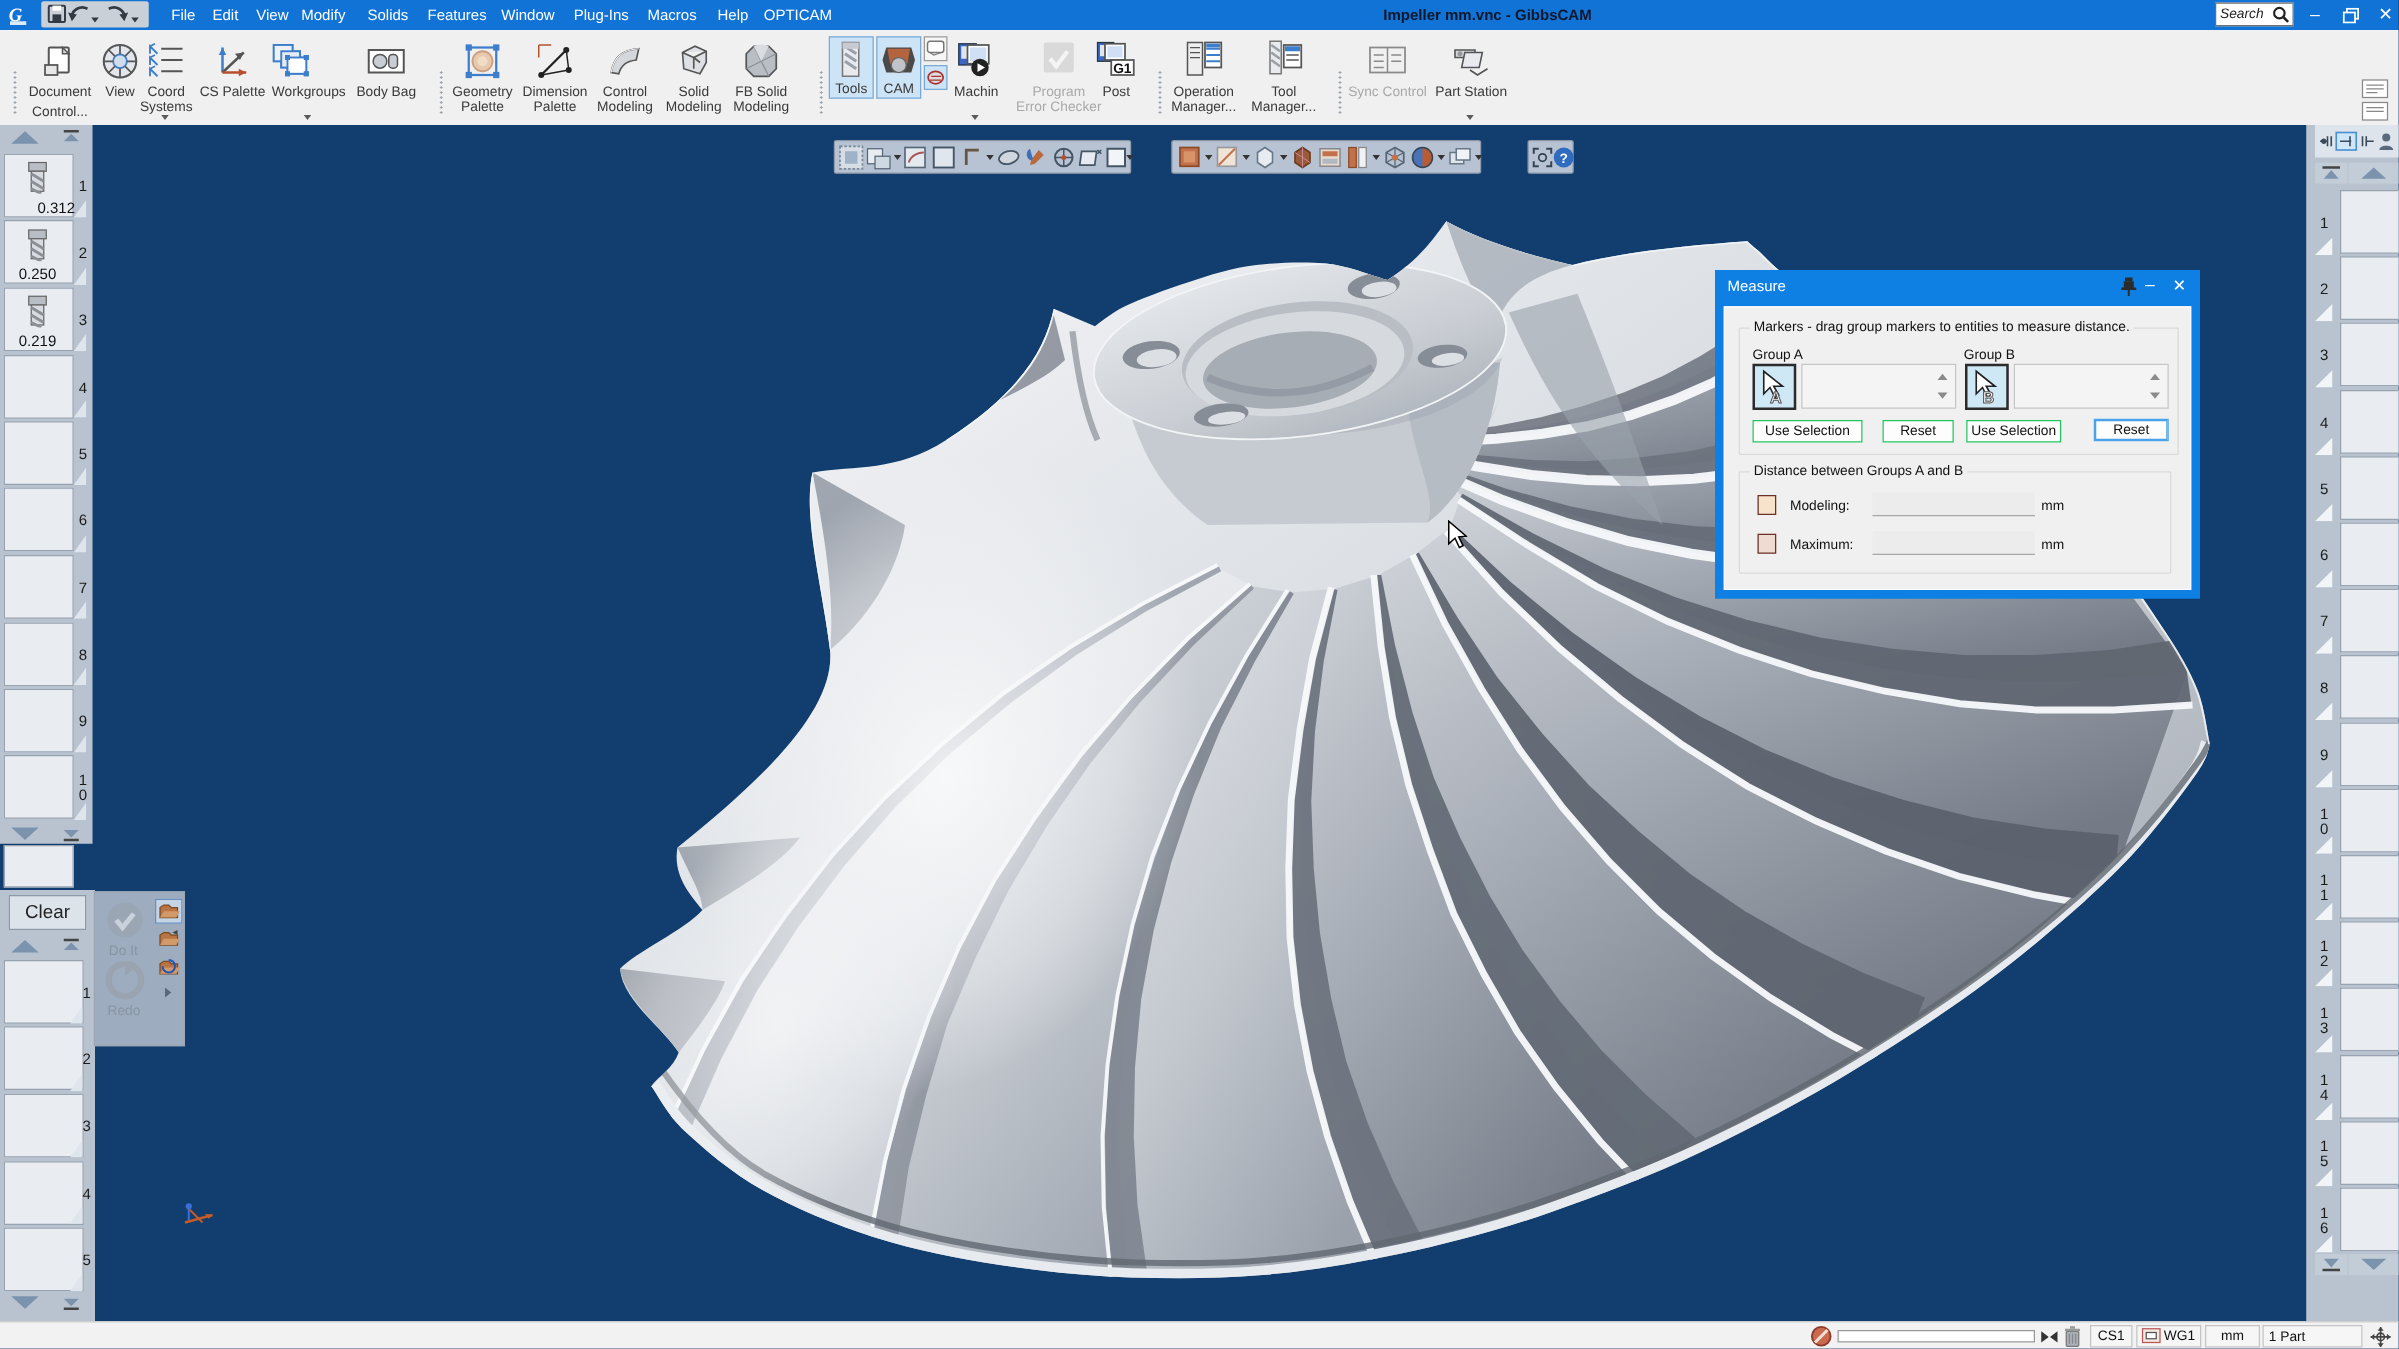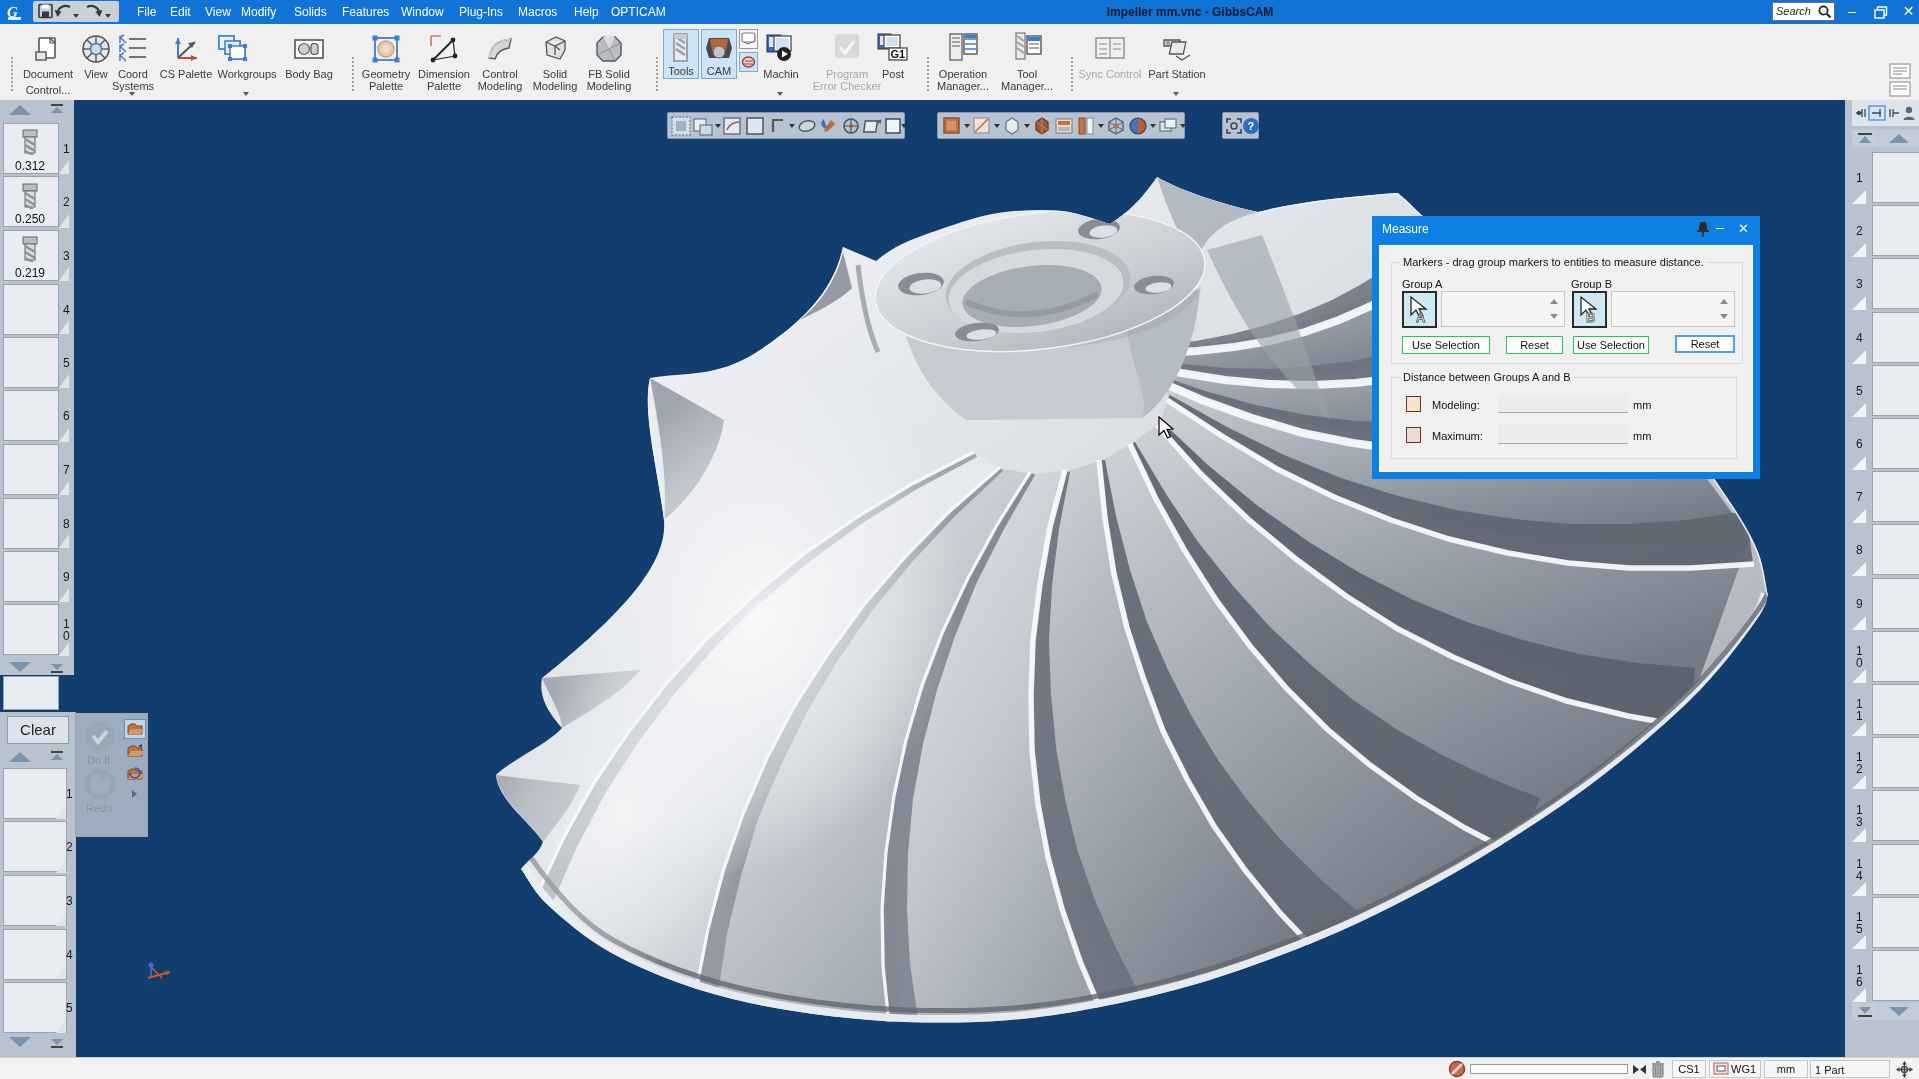--- a/index.html
+++ b/index.html
@@ -512,21 +512,21 @@
 <div class="tile" style="top:23px"></div>
 <div class="tnum" style="left:63px;top:43px">1</div>
 <svg class="abs notch" style="left:59px;top:60px" width="10" height="14">
       <path d="M10 0 L0 14 L10 14 Z" fill="#dfe5ec"></path>
     </svg>
 <svg class="abs" style="left:20px;top:29.0px" width="20" height="26" viewBox="0 0 20 26">
       <rect x="3" y="1" width="14" height="7" fill="#b9bec5" stroke="#666" stroke-width="1"></rect>
       <rect x="5" y="8" width="10" height="16" fill="#d8dbdf" stroke="#666" stroke-width="1"></rect>
       <path d="M5 10 L15 16 M5 16 L15 22 M5 22 L13 26" stroke="#8b9097" stroke-width="2.2"></path>
     </svg>
-<div class="abs" style="left:0;top:59px;width:60px;text-align:center;font-size:12px;color:#111">0.312</div>
+<div class="abs" style="left:0;top:59px;width:60px;text-align:right;font-size:12px;color:#111">0.312</div>
 <div class="tile" style="top:76px"></div>
 <div class="tnum" style="left:63px;top:96px">2</div>
 <svg class="abs notch" style="left:59px;top:114px" width="10" height="14">
       <path d="M10 0 L0 14 L10 14 Z" fill="#dfe5ec"></path>
     </svg>
 <svg class="abs" style="left:20px;top:82.5px" width="20" height="26" viewBox="0 0 20 26">
       <rect x="3" y="1" width="14" height="7" fill="#b9bec5" stroke="#666" stroke-width="1"></rect>
       <rect x="5" y="8" width="10" height="16" fill="#d8dbdf" stroke="#666" stroke-width="1"></rect>
       <path d="M5 10 L15 16 M5 16 L15 22 M5 22 L13 26" stroke="#8b9097" stroke-width="2.2"></path>
     </svg>

